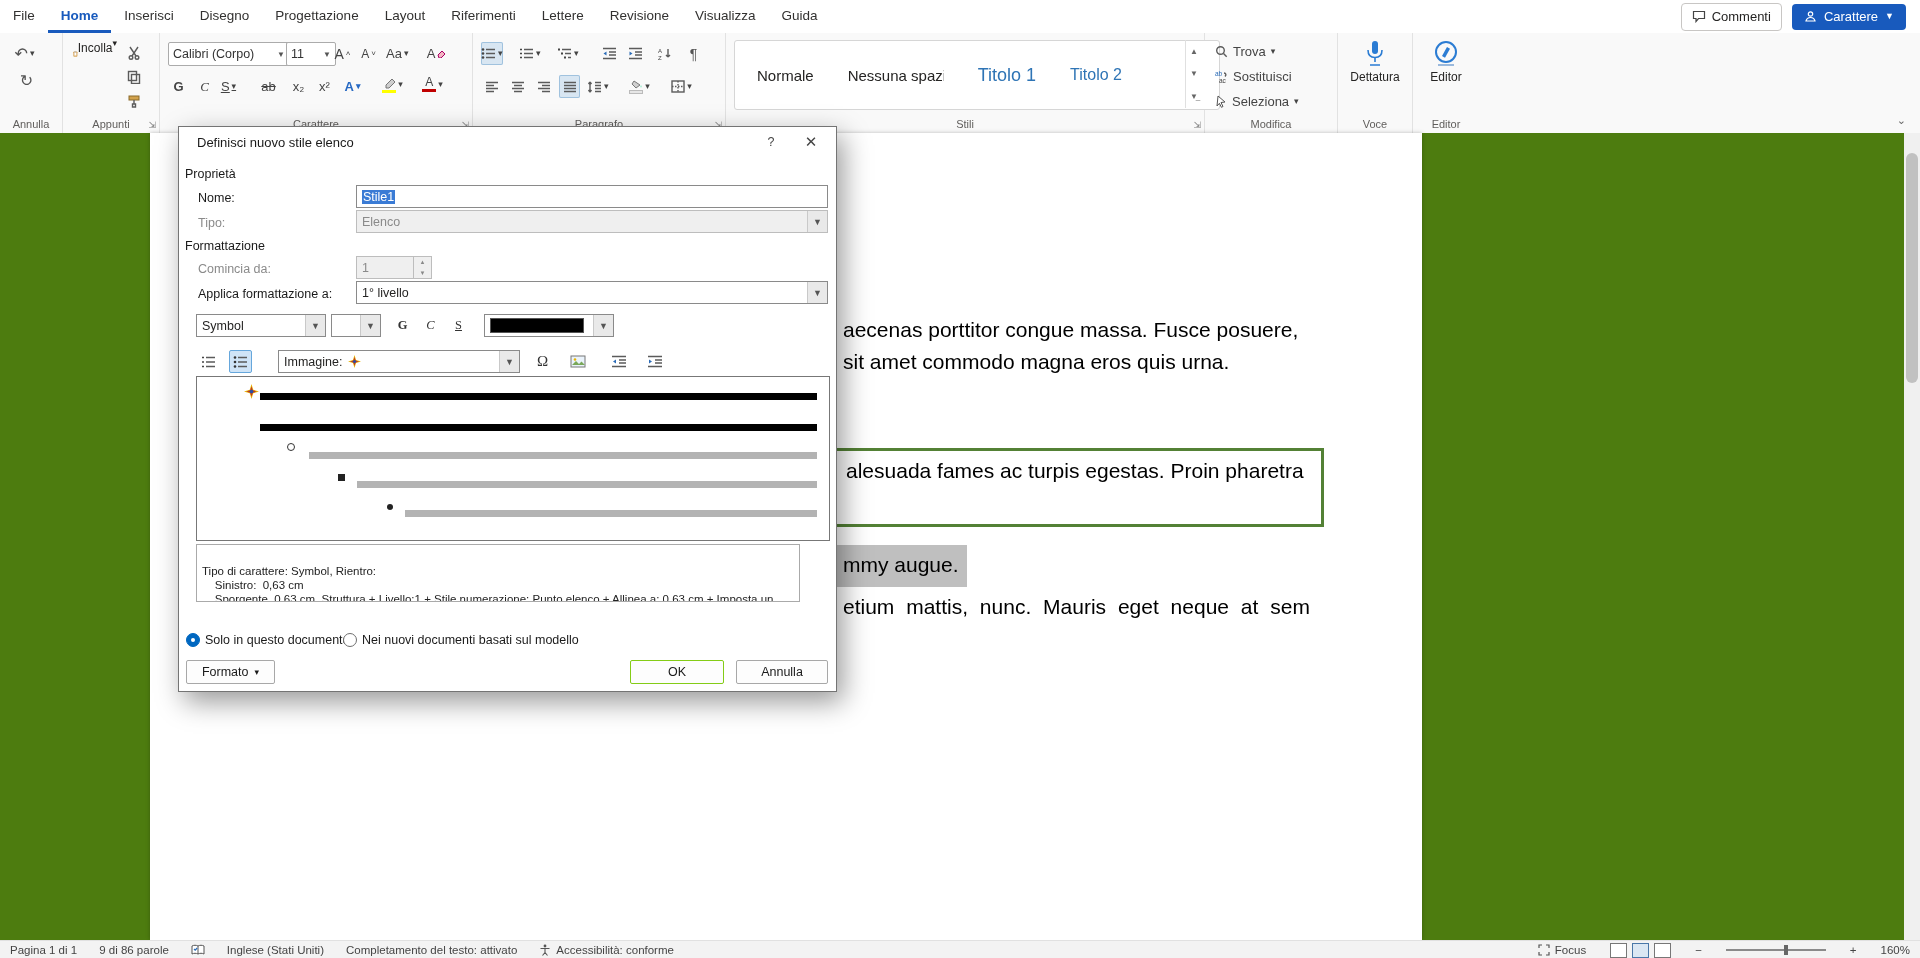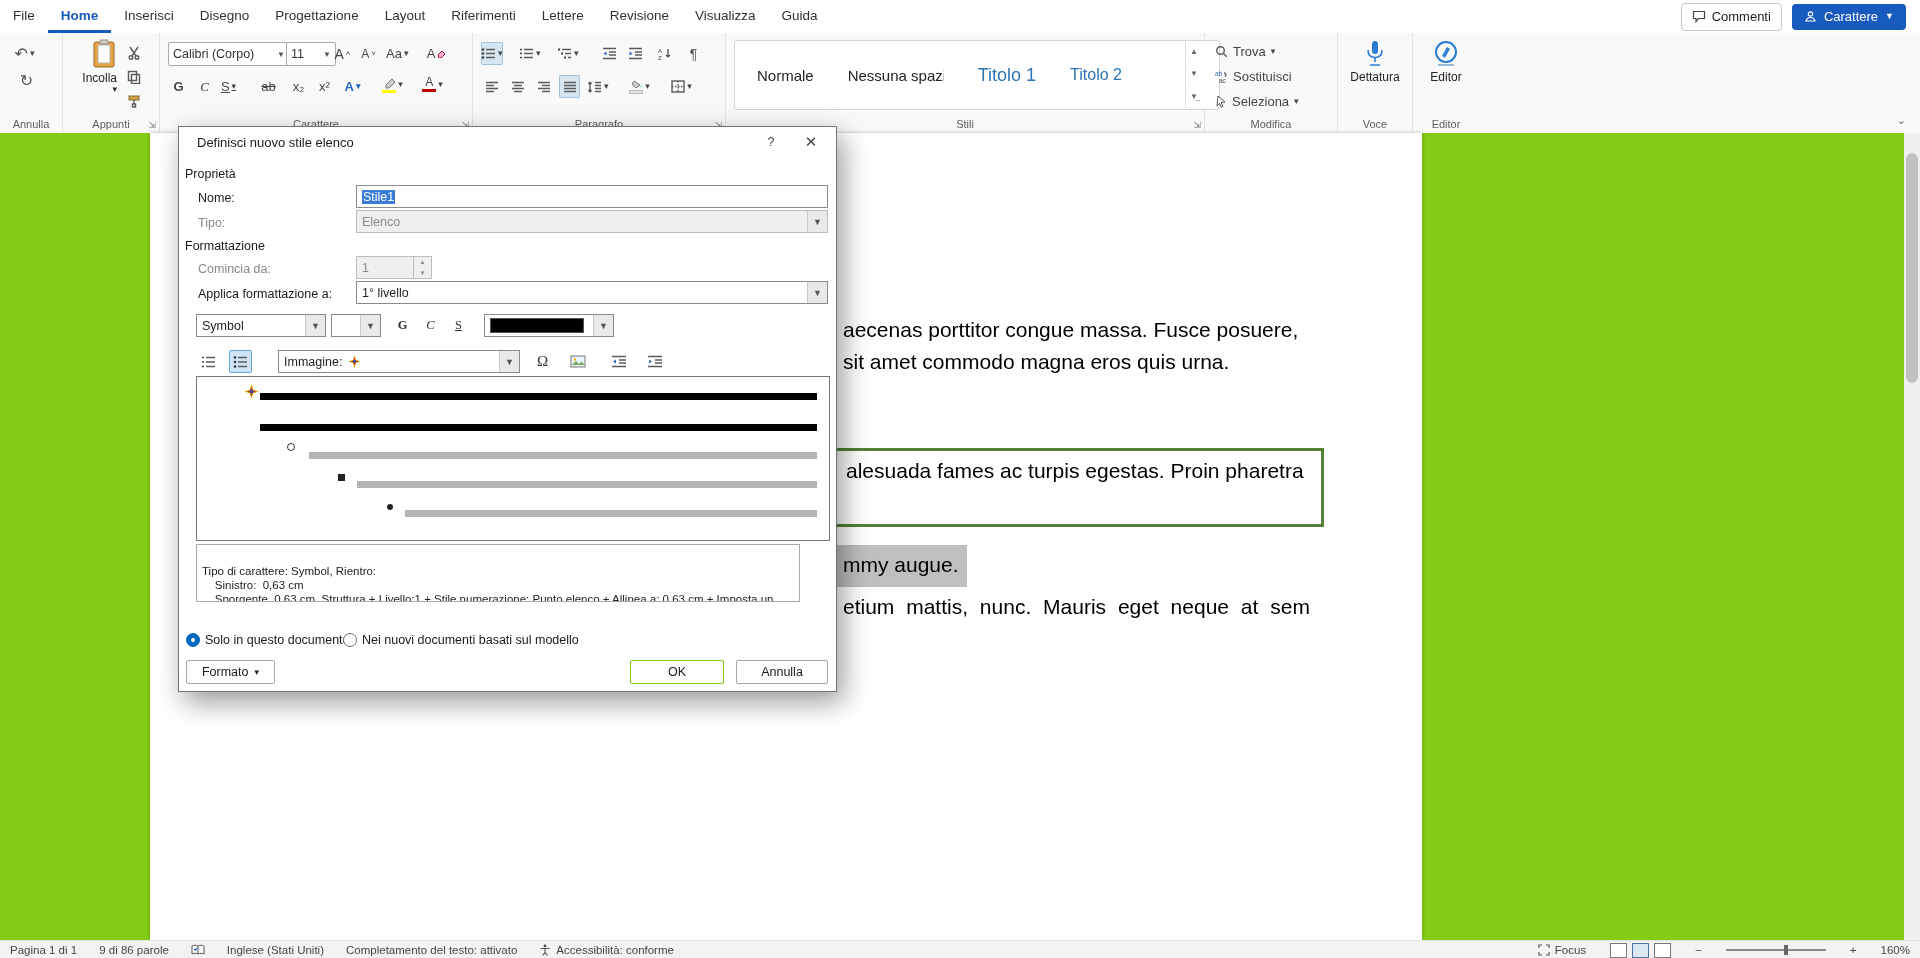--- a/index.html
+++ b/index.html
@@ -35,21 +35,21 @@
   .cbar{width:14px;height:3px;margin-top:1px;}
 
   
   .stylebox{position:absolute;left:8px;top:7px;width:440px;height:68px;background:#fff;
             border:1px solid #d6d6d6;border-radius:3px;display:flex;align-items:center;gap:34px;padding:0 22px;}
   .styleitem{white-space:nowrap;overflow:hidden;}
   .stylestrip{position:absolute;right:2px;top:7px;width:16px;height:68px;border-left:1px solid #e0e0e0;
               display:flex;flex-direction:column;align-items:center;justify-content:space-around;font-size:8px;color:#666;}
 
   
-  .docarea{position:absolute;top:133px;left:0;width:1920px;height:807px;background:#84cc16;}
+  .docarea{position:absolute;top:133px;left:0;width:1920px;height:807px;background:#4d7c0f;}
   .page{position:absolute;left:150px;top:0;width:1272px;height:807px;background:#fff;box-shadow:0 0 4px rgba(0,0,0,.25);}
   .doctext{position:absolute;font-family:"Liberation Sans",sans-serif;font-size:21px;color:#000;white-space:nowrap;}
   .scrollbar{position:absolute;right:0;top:0;width:16px;height:807px;background:#f0f0f0;}
   .thumb{position:absolute;left:2px;top:20px;width:12px;height:230px;background:#c1c1c1;border-radius:6px;}
 
   
   .dialog{position:absolute;left:178px;top:126px;width:657px;height:564px;background:#ffffff;
           border:1px solid #747474;box-shadow:6px 10px 26px rgba(0,0,0,.4);font-size:12.5px;}
   .dlg-title{position:absolute;left:0;top:0;right:0;height:30px;display:flex;align-items:center;}
   .dlg-title .t{margin-left:18px;font-size:13px;color:#1a1a1a;}
@@ -129,21 +129,21 @@
         <span style="font-size:16px;color:#555;">↶</span>
           <span class="chev">▾</span>
       </div>
       <div class="rbtn" style="position:absolute;left:16px;top:36px;">
         <span style="font-size:16px;color:#555;">↻</span>
       </div>
       <div class="rgroup-label">Annulla</div>
     </div>
 
     <div class="rgroup" style="width:96px;">
-      <div style="position:absolute;left:10px;top:6px;width:44px;height:72px;display:flex;flex-direction:column;align-items:flex-end;">
+      <div style="position:absolute;left:10px;top:6px;width:44px;height:72px;display:flex;flex-direction:row;align-items:flex-start;">
         <svg width="26" height="30" viewBox="0 0 26 30">
           <rect x="3" y="3" width="20" height="25" rx="2" fill="#e8a33d" stroke="#9a6f2a"></rect>
           <rect x="7" y="6" width="12" height="18" fill="#fff" stroke="#b5b5b5"></rect>
           <rect x="9" y="1" width="8" height="4" rx="1" fill="#cfcfcf" stroke="#8a8a8a"></rect>
         </svg>
         <span style="font-size:12px;margin-top:2px;">Incolla</span>
         <span class="chev">▾</span>
       </div>
       <div class="rbtn" style="position:absolute;left:60px;top:8px;">
         <svg width="14" height="14" viewBox="0 0 14 14">

